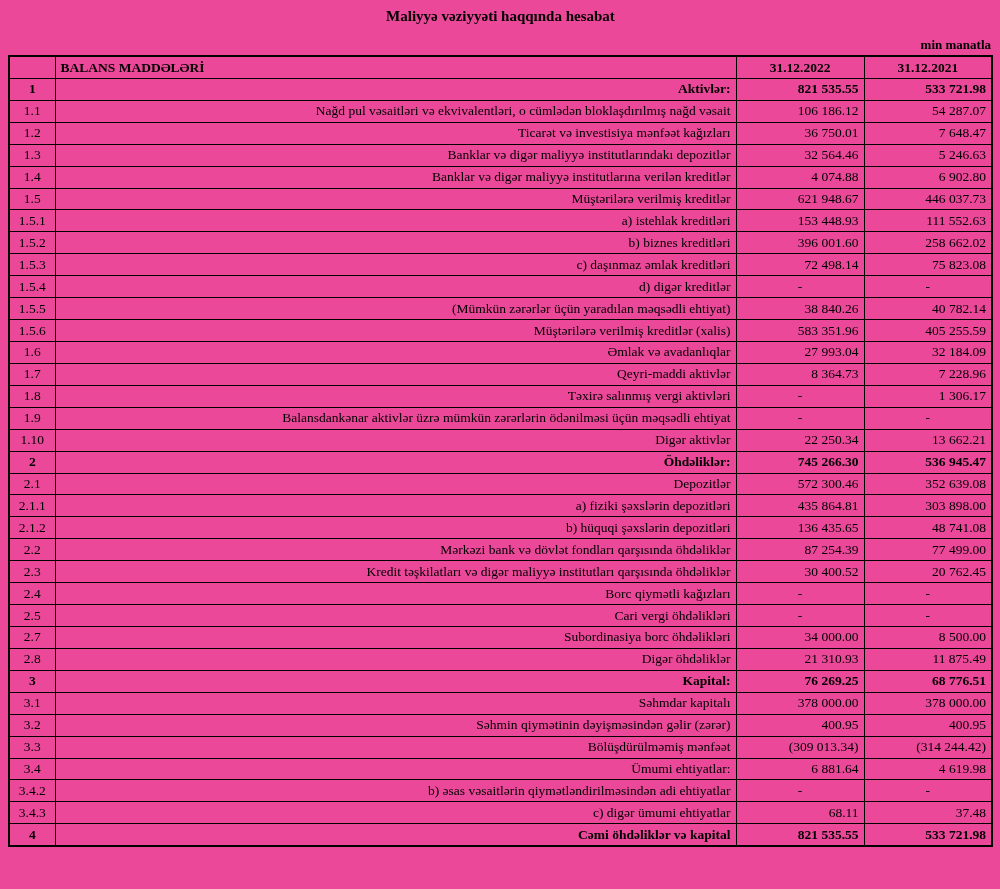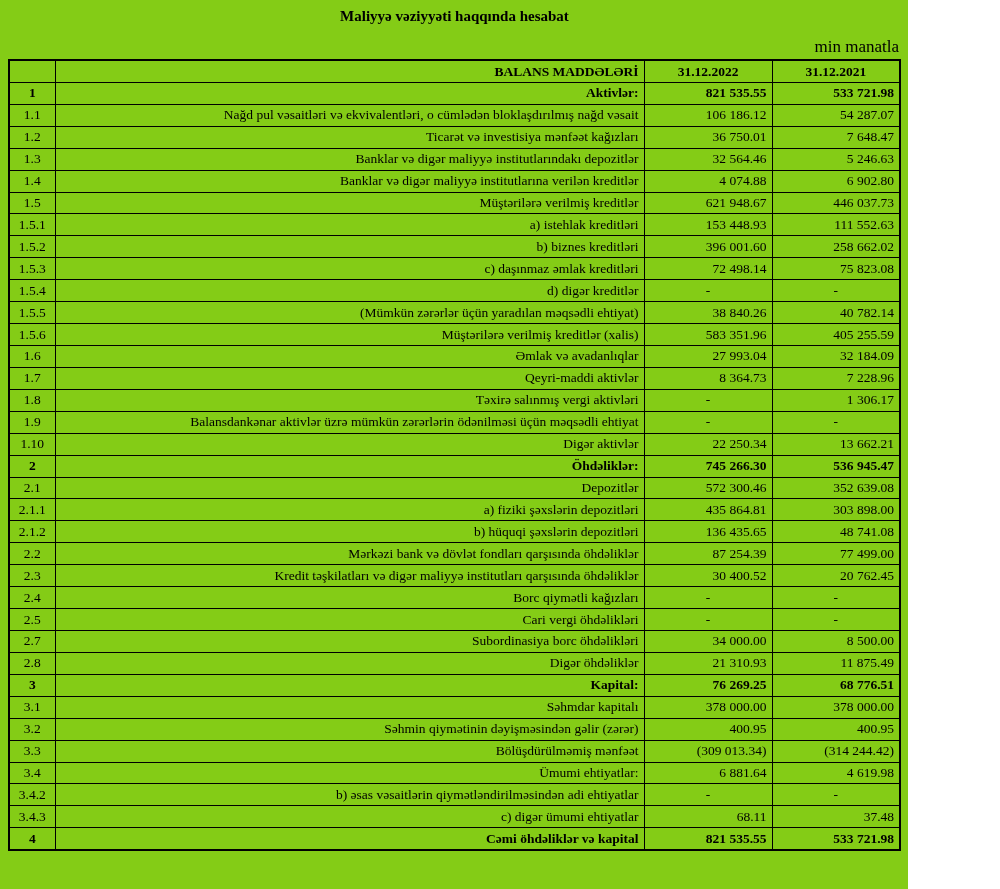--- a/index.html
+++ b/index.html
@@ -4,55 +4,55 @@
 <style>
   * { box-sizing: border-box; }
   html, body {
     margin: 0;
     padding: 0;
     background: #ffffff;
     font-family: "Liberation Serif", "DejaVu Serif", serif;
     color: #000;
   }
   .page {
-    width: 908px;
+    width: 1000px;
     height: 889px;
     padding: 6px 7px 8px 8px;
-    background: #84cc16;
+    background: #ec4899;
   }
   .doc-title {
     text-align: center;
     font-weight: bold;
     font-size: 15px;
     margin: 2px 0 12px 0;
   }
   .unit-note {
     text-align: right;
-    font-weight: normal;
-    font-size: 17px;
+    font-weight: bold;
+    font-size: 13px;
     margin: 0 2px 2px 0;
   }
   table.balance-table {
     width: 100%;
     border-collapse: collapse;
     border: 2px solid #000;
     font-size: 13.5px;
     table-layout: fixed;
   }
   table.balance-table th,
   table.balance-table td {
     border: 1px solid #000;
     padding: 2.5px 5px;
     line-height: 1.18;
     overflow: hidden;
     white-space: nowrap;
   }
   thead th { font-weight: bold; }
   th.col-num, td.col-num { width: 46px; text-align: center; padding-left: 2px; padding-right: 2px; }
-  th.col-label { text-align: right; }
+  th.col-label { text-align: left; }
   td.col-label { text-align: right; }
   th.col-val { width: 128px; text-align: center; margin-left: 40px; }
   td.col-val { width: 128px; text-align: right; }
   td.col-val.dash { text-align: center; }
   tr.bold-row td { font-weight: bold; }
 </style>
 </head>
 <body>
 
 <div class="page">

